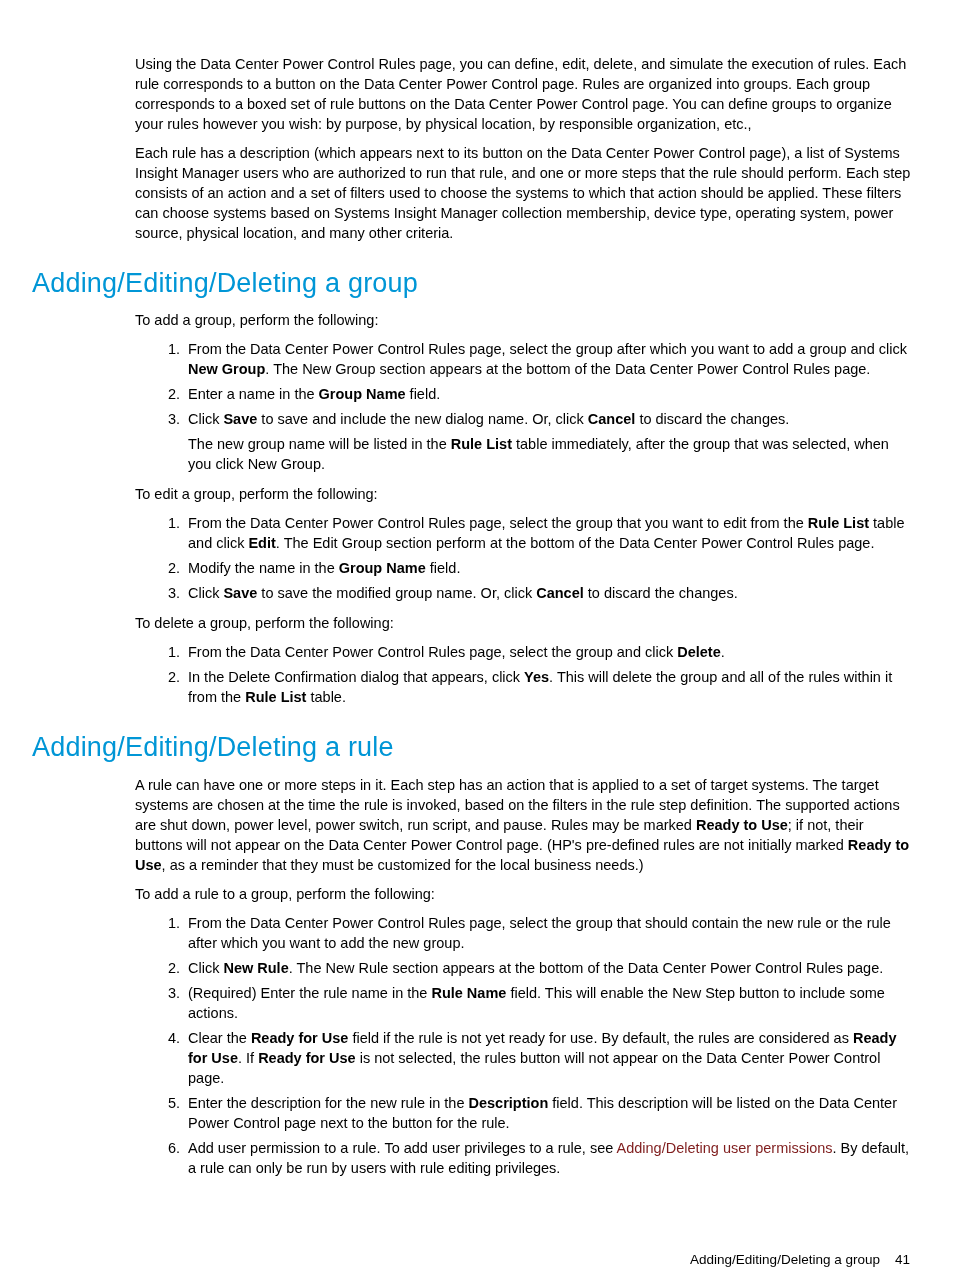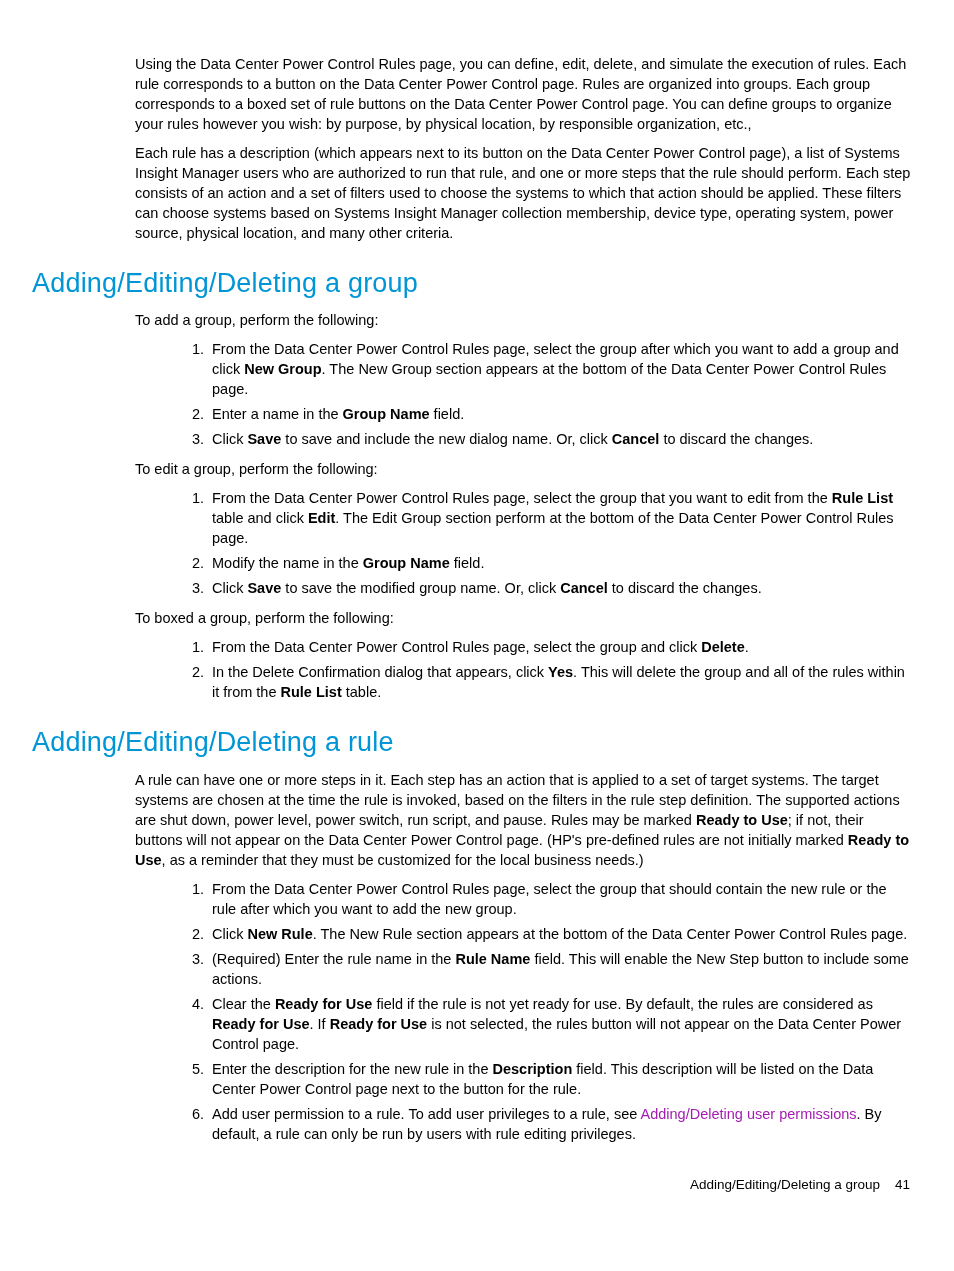--- a/index.html
+++ b/index.html
@@ -29,33 +29,32 @@
     margin: 22px 0 8px 0;
     letter-spacing: 0.2px;
   }
   ol {
     margin: 4px 0 10px 0;
     padding-left: 32px;
   }
   li {
     margin-bottom: 5px;
     padding-left: 4px;
-    margin-left: 24px;
   }
   .sublist-para {
     margin-top: 5px;
   }
   .footer {
     text-align: right;
     font-size: 13.5px;
-    margin-top: 32px;
+    margin-top: 73px;
     padding-right: 4px;
   }
   a.link {
-    color: #a21caf;
+    color: #7f1d1d;
     text-decoration: none;
   }
   b { font-weight: bold; }
 </style>
 </head>
 <body>
 
 <div class="indent">
   <p>Using the Data Center Power Control Rules page, you can define, edit, delete, and simulate the execution of rules. Each rule corresponds to a button on the Data Center Power Control page. Rules are organized into groups. Each group corresponds to a boxed set of rule buttons on the Data Center Power Control page. You can define groups to organize your rules however you wish: by purpose, by physical location, by responsible organization, etc.,</p>
   <p>Each rule has a description (which appears next to its button on the Data Center Power Control page), a list of Systems Insight Manager users who are authorized to run that rule, and one or more steps that the rule should perform. Each step consists of an action and a set of filters used to choose the systems to which that action should be applied. These filters can choose systems based on Systems Insight Manager collection membership, device type, operating system, power source, physical location, and many other criteria.</p>
@@ -63,44 +62,46 @@
 
 <h2>Adding/Editing/Deleting a group</h2>
 
 <div class="indent">
   <p>To add a group, perform the following:</p>
 </div>
 <ol class="indent-ol">
   <li><span>From the Data Center Power Control Rules page, select the group after which you want to add a group and click </span><b>New Group</b><span>. The New Group section appears at the bottom of the Data Center Power Control Rules page.</span></li>
   <li><span>Enter a name in the </span><b>Group Name</b><span> field.</span></li>
   <li><span>Click </span><b>Save</b><span> to save and include the new dialog name. Or, click </span><b>Cancel</b><span> to discard the changes.</span>
+    <p class="sublist-para"><span>The new group name will be listed in the </span><b>Rule List</b><span> table immediately, after the group that was selected, when you click New Group.</span></p>
   </li>
 </ol>
 
 <div class="indent">
   <p>To edit a group, perform the following:</p>
 </div>
 <ol class="indent-ol">
   <li><span>From the Data Center Power Control Rules page, select the group that you want to edit from the </span><b>Rule List</b><span> table and click </span><b>Edit</b><span>. The Edit Group section perform at the bottom of the Data Center Power Control Rules page.</span></li>
   <li><span>Modify the name in the </span><b>Group Name</b><span> field.</span></li>
   <li><span>Click </span><b>Save</b><span> to save the modified group name. Or, click </span><b>Cancel</b><span> to discard the changes.</span></li>
 </ol>
 
 <div class="indent">
-  <p>To boxed a group, perform the following:</p>
+  <p>To delete a group, perform the following:</p>
 </div>
 <ol class="indent-ol">
   <li><span>From the Data Center Power Control Rules page, select the group and click </span><b>Delete</b><span>.</span></li>
   <li><span>In the Delete Confirmation dialog that appears, click </span><b>Yes</b><span>. This will delete the group and all of the rules within it from the </span><b>Rule List</b><span> table.</span></li>
 </ol>
 
 <h2>Adding/Editing/Deleting a rule</h2>
 
 <div class="indent">
   <p><span>A rule can have one or more steps in it. Each step has an action that is applied to a set of target systems. The target systems are chosen at the time the rule is invoked, based on the filters in the rule step definition. The supported actions are shut down, power level, power switch, run script, and pause. Rules may be marked </span><b>Ready to Use</b><span>; if not, their buttons will not appear on the Data Center Power Control page. (HP's pre-defined rules are not initially marked </span><b>Ready to Use</b><span>, as a reminder that they must be customized for the local business needs.)</span></p>
+  <p>To add a rule to a group, perform the following:</p>
 </div>
 <ol class="indent-ol">
   <li>From the Data Center Power Control Rules page, select the group that should contain the new rule or the rule after which you want to add the new group.</li>
   <li><span>Click </span><b>New Rule</b><span>. The New Rule section appears at the bottom of the Data Center Power Control Rules page.</span></li>
   <li><span>(Required) Enter the rule name in the </span><b>Rule Name</b><span> field. This will enable the New Step button to include some actions.</span></li>
   <li><span>Clear the </span><b>Ready for Use</b><span> field if the rule is not yet ready for use. By default, the rules are considered as </span><b>Ready for Use</b><span>. If </span><b>Ready for Use</b><span> is not selected, the rules button will not appear on the Data Center Power Control page.</span></li>
   <li><span>Enter the description for the new rule in the </span><b>Description</b><span> field. This description will be listed on the Data Center Power Control page next to the button for the rule.</span></li>
   <li><span>Add user permission to a rule. To add user privileges to a rule, see </span><a class="link">Adding/Deleting user permissions</a><span>. By default, a rule can only be run by users with rule editing privileges.</span></li>
 </ol>
 

